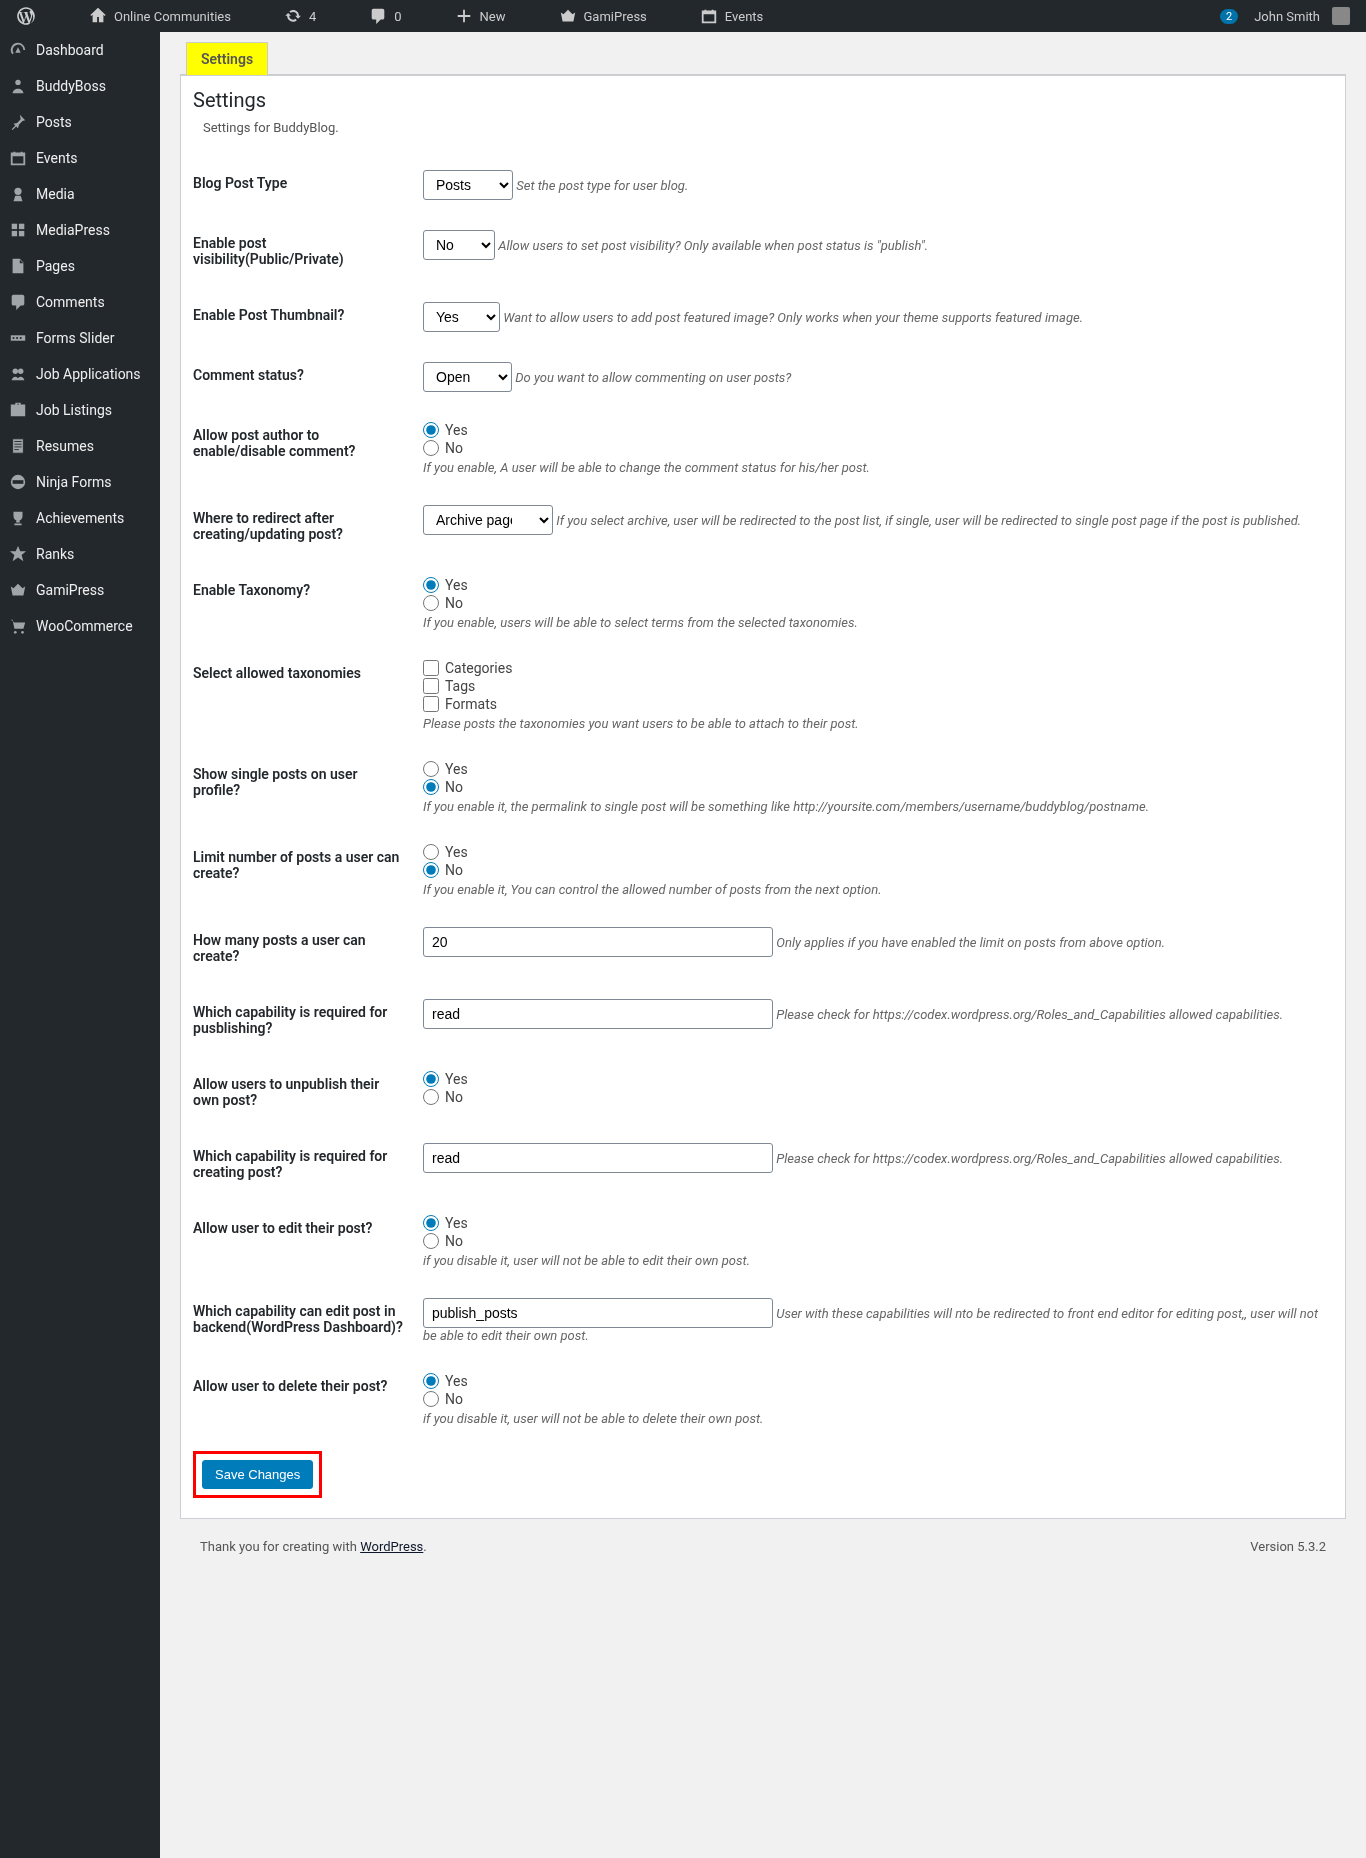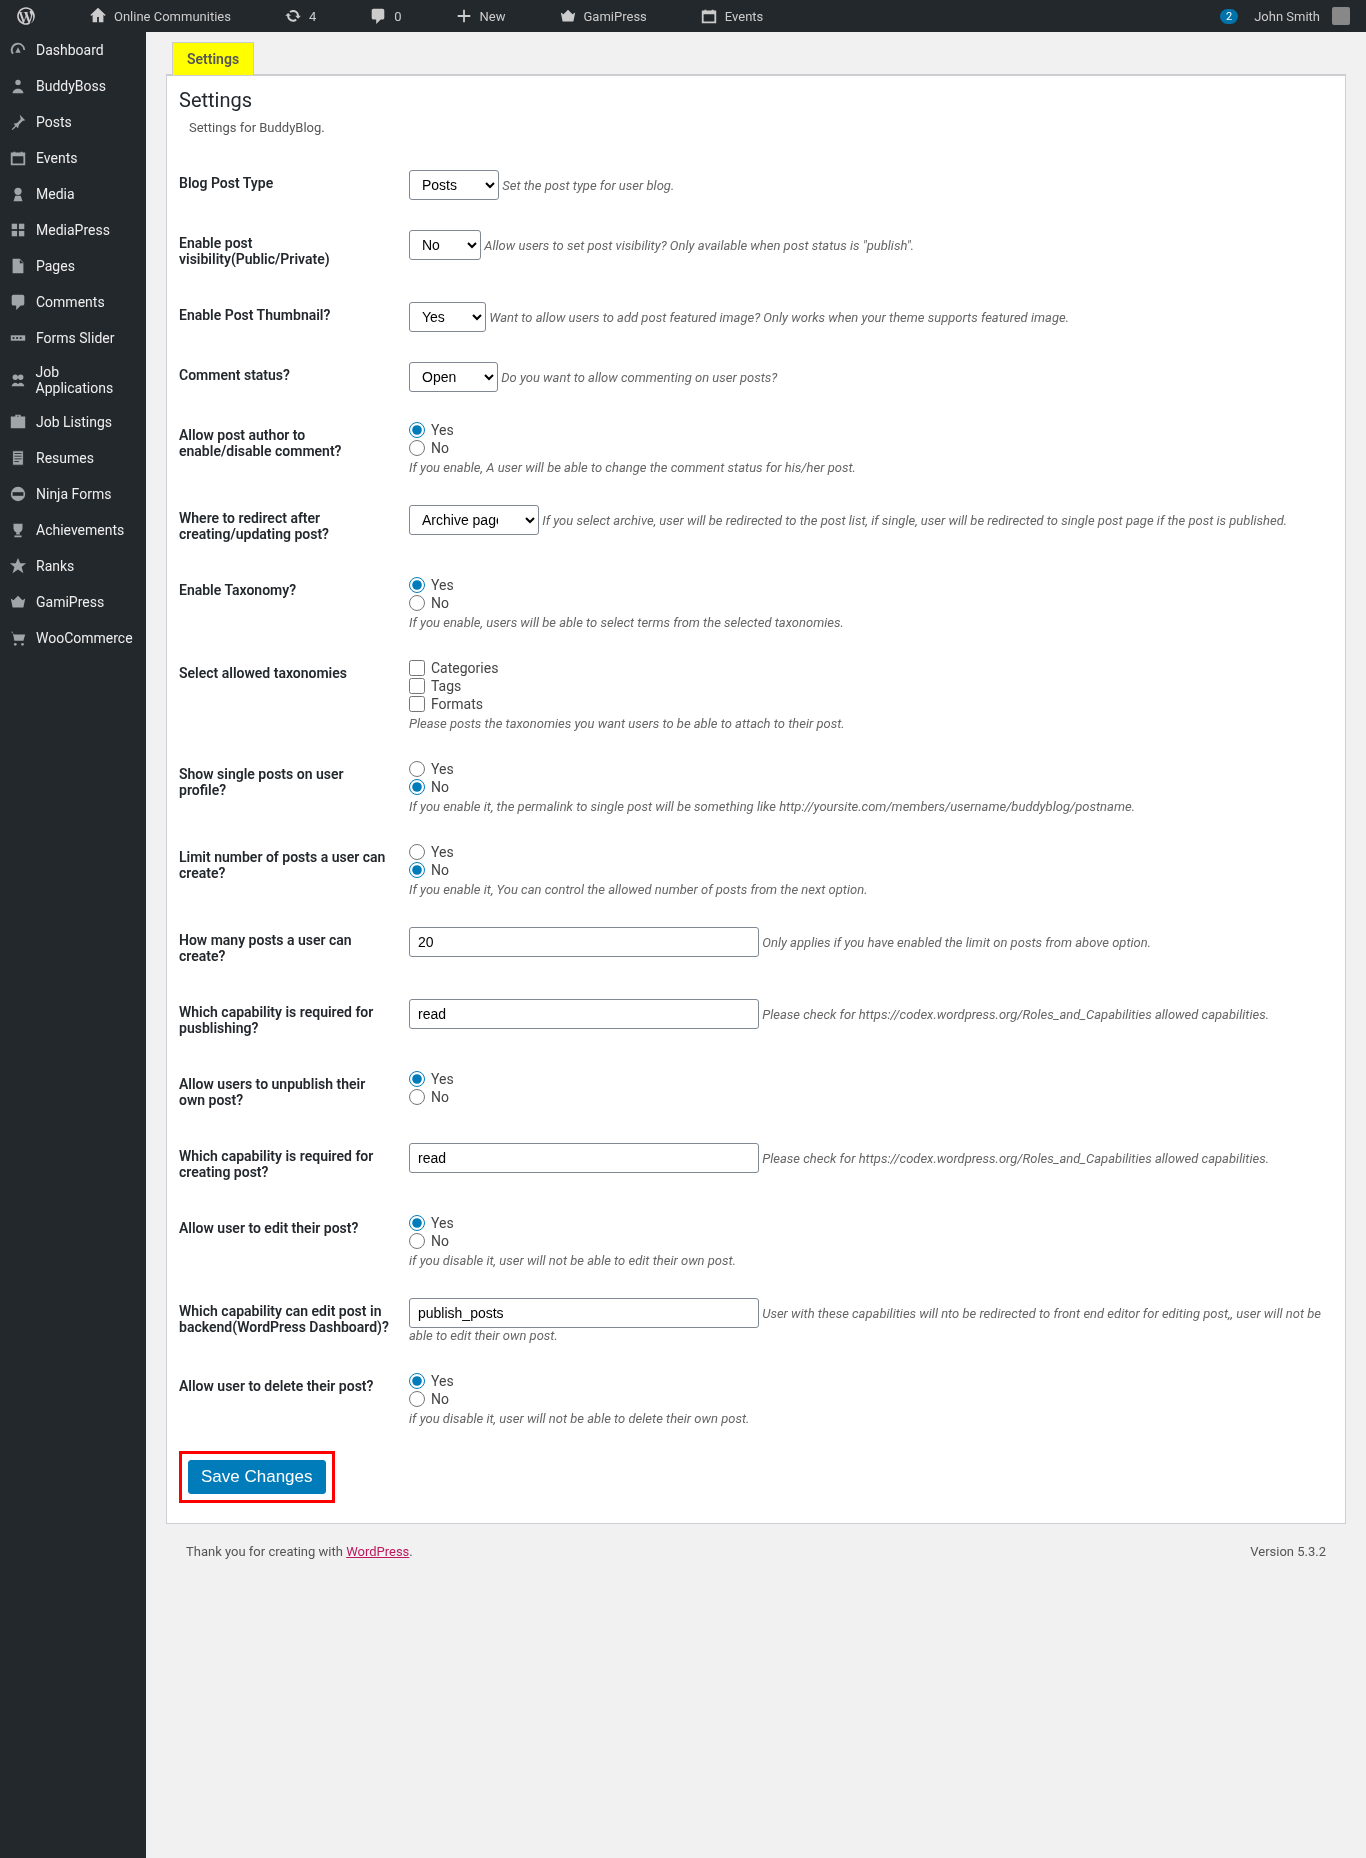--- a/index.html
+++ b/index.html
@@ -4,42 +4,42 @@
 <style>
 * { margin: 0; padding: 0; box-sizing: border-box; }
 body { font-family: -apple-system, BlinkMacSystemFont, "Segoe UI", Roboto, sans-serif; font-size: 13px; background: #f1f1f1; color: #444; }
 .adminbar { background: #23282d; color: #ccc; height: 32px; display: flex; align-items: center; padding: 0 8px; font-size: 13px; gap: 36px; }
 .adminbar .ab-item { display: flex; align-items: center; padding: 0 8px; height: 32px; color: #ccc; cursor: pointer; gap: 6px; }
 .adminbar .ab-right { margin-left: auto; display: flex; align-items: center; }
 .adminbar .count-badge { background: #0073aa; color: #fff; border-radius: 10px; padding: 1px 6px; font-size: 11px; display: inline-block; min-width: 18px; text-align: center; }
 .adminbar .dashicon { width: 20px; height: 20px; display: inline-flex; align-items: center; justify-content: center; }
 .adminbar .avatar { width: 18px; height: 18px; background: #888; border-radius: 2px; margin-left: 6px; }
 .wrap { display: flex; }
-.sidebar { width: 146px; background: #23282d; min-height: calc(100vh - 32px); flex-shrink: 0; padding-bottom: 20px;}
+.sidebar { width: 160px; background: #23282d; min-height: calc(100vh - 32px); flex-shrink: 0; padding-bottom: 20px;}
 .sidebar .menu-item { display: flex; align-items: center; padding: 8px 8px; color: #eee; cursor: pointer; gap: 8px; font-size: 14px; }
 .sidebar .micon { width: 20px; height: 20px; display: inline-flex; align-items: center; justify-content: center; color: #a0a5aa; }
 .main { flex: 1; padding: 10px 20px 40px 20px; max-width: 1340px; }
 .tab-wrapper { border-bottom: 1px solid #ccc; margin-bottom: 0; }
 .tab { display: inline-block; background: #ffff00; border: 1px solid #ccc; border-bottom: none; padding: 8px 14px; margin-left: 6px; margin-bottom: -1px; font-weight: 600; font-size: 14px; color: #555; cursor: pointer; }
 .settings-box { background: #fff; border: 1px solid #ccd0d4; padding: 12px 12px 20px 12px; margin-top: 0; }
 .settings-box h2 { font-size: 20px; font-weight: 400; color: #23282d; margin-bottom: 8px; }
 .settings-box .sub { font-size: 13px; color: #555; padding-left: 10px; margin-bottom: 20px; }
 .form-table { width: 100%; border-spacing: 0; }
 .form-table th { text-align: left; width: 220px; padding: 20px 10px 20px 0; vertical-align: top; font-weight: 600; font-size: 14px; color: #23282d; }
 .form-table td { padding: 15px 10px; vertical-align: top; }
 .form-table td .desc { color: #666; font-style: italic; font-size: 13px; display: inline; }
 .form-table td p.description { color: #666; font-style: italic; font-size: 13px; margin-top: 4px; }
 .form-table select { height: 30px; border: 1px solid #7e8993; border-radius: 3px; padding: 0 24px 0 8px; font-size: 14px; background: #fff; }
 .form-table input[type=text] { height: 30px; border: 1px solid #7e8993; border-radius: 3px; padding: 0 8px; width: 350px; font-size: 14px; }
 .form-table .radio-row, .form-table .check-row { display: flex; align-items: center; gap: 6px; margin-bottom: 2px; font-size: 14px; }
 input[type=radio], input[type=checkbox] { width: 16px; height: 16px; accent-color: #007cba; border: 1px solid #7e8993; }
 .submit-wrap { margin-top: 10px; padding: 6px; border: 3px solid #ff0000; display: inline-block; }
-.button-primary { background: #007cba; border: 1px solid #007cba; color: #fff; padding: 6px 12px; border-radius: 3px; font-size: 17px; cursor: pointer; }
+.button-primary { background: #007cba; border: 1px solid #007cba; color: #fff; padding: 6px 12px; border-radius: 3px; font-size: 13px; cursor: pointer; }
 .footer { padding: 20px 20px; color: #555; font-size: 13px; display:flex; justify-content: space-between; }
-.footer a { color: #be185d; }
+.footer a { color: #0f172a; }
 svg { fill: currentColor; }
 </style>
 </head>
 <body>
 
 <div class="adminbar">
   <div class="ab-item">
       <span class="dashicon">
         <svg viewBox="0 0 20 20" width="18" height="18">
           <path d="M10 .2C4.6.2.2 4.6.2 10S4.6 19.8 10 19.8 19.8 15.4 19.8 10 15.4.2 10 .2zM2 10c0-1.2.3-2.3.7-3.3l3.8 10.5C4 15.8 2 13.1 2 10zm8 8c-.8 0-1.5-.1-2.3-.3l2.4-7 2.5 6.8c0 .1 0 .1.1.1-.9.3-1.8.4-2.7.4zm1.1-11.8c.5 0 .9-.1.9-.1.4 0 .4-.6-.1-.6 0 0-1.3.1-2.2.1-.8 0-2.1-.1-2.1-.1-.4 0-.5.6 0 .6 0 0 .4.1.8.1l1.2 3.4-1.7 5.2L4.9 6.2c.5 0 .9-.1.9-.1.4 0 .4-.6-.1-.6 0 0-1.3.1-2.2.1h-.3C4.7 3.4 7.2 2 10 2c2.1 0 4 .8 5.4 2.1h-.1c-.8 0-1.3.7-1.3 1.4 0 .7.4 1.2.8 1.9.3.5.7 1.2.7 2.2 0 .6-.3 1.5-.6 2.6l-.8 2.5-2.8-8.5zm6.1 1.9c.5 1.2.8 2.5.8 3.9 0 3-1.6 5.6-4.1 7l2.4-7.1c.5-1.1.6-2.1.6-2.9 0-.3 0-.6-.1-.9h.4z"></path>

